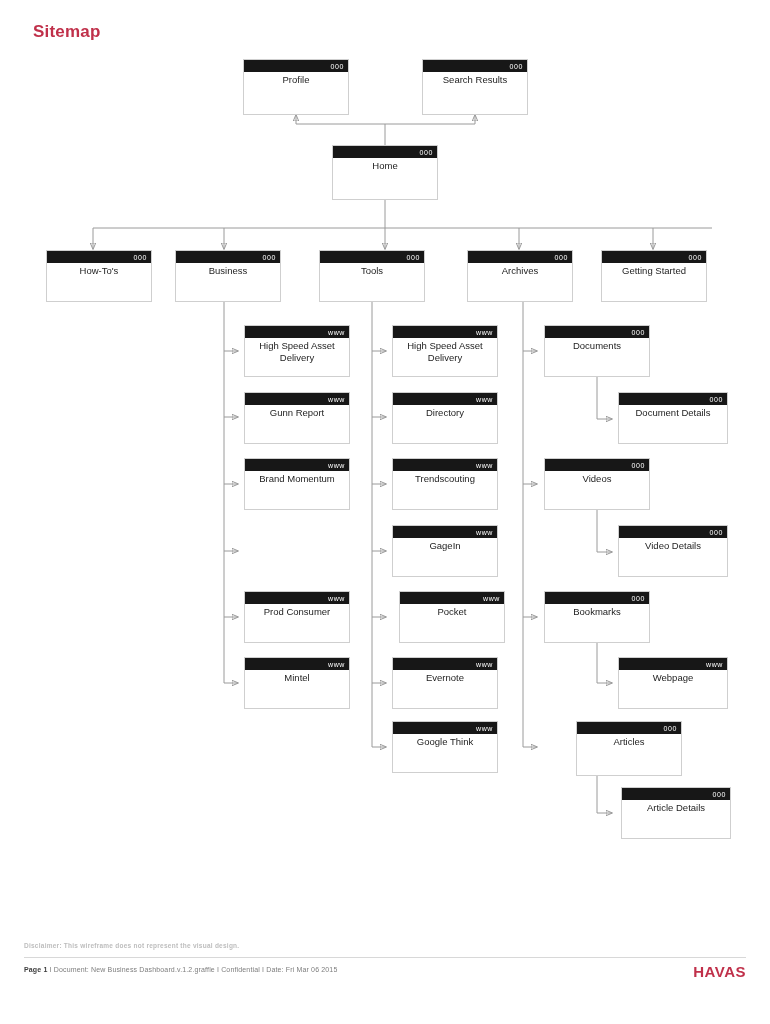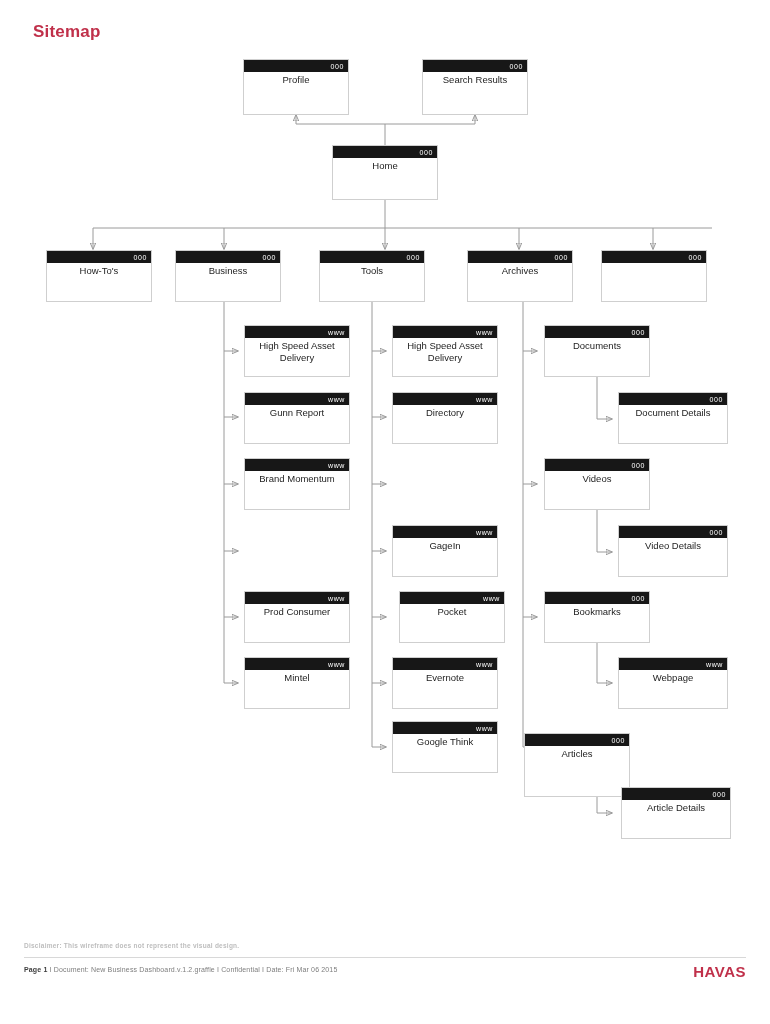--- a/index.html
+++ b/index.html
@@ -234,20 +234,23 @@
       </div>
     <div class="body" style="height:39px;">
         <span>Archives</span>
       </div>
   </div>
 
   <div class="node" style="left:601px;top:250px;width:106px;height:52px;">
     <div class="hdr">
         <span>000</span>
       </div>
+    <div class="body" style="height:39px;">
+        <span>Getting Started</span>
+      </div>
   </div>
 
   <div class="node" style="left:244px;top:325px;width:106px;height:52px;">
     <div class="hdr">
         <span>www</span>
       </div>
     <div class="body" style="height:39px;">
         <span>High Speed Asset Delivery</span>
       </div>
   </div>
@@ -293,20 +296,28 @@
       </div>
   </div>
   <div class="node" style="left:392px;top:392px;width:106px;height:52px;">
     <div class="hdr">
         <span>www</span>
       </div>
     <div class="body" style="height:39px;">
         <span>Directory</span>
       </div>
   </div>
+  <div class="node" style="left:392px;top:458px;width:106px;height:52px;">
+    <div class="hdr">
+        <span>www</span>
+      </div>
+    <div class="body" style="height:39px;">
+        <span>Trendscouting</span>
+      </div>
+  </div>
   <div class="node" style="left:392px;top:525px;width:106px;height:52px;">
     <div class="hdr">
         <span>www</span>
       </div>
     <div class="body" style="height:39px;">
         <span>GageIn</span>
       </div>
   </div>
   <div class="node" style="left:392px;top:591px;width:106px;height:52px;margin-left:7px;">
     <div class="hdr">
@@ -377,21 +388,21 @@
   </div>
   <div class="node" style="left:618px;top:657px;width:110px;height:52px;">
     <div class="hdr">
         <span>www</span>
       </div>
     <div class="body" style="height:39px;">
         <span>Webpage</span>
       </div>
   </div>
 
-  <div class="node" style="left:524px;top:721px;width:106px;height:64px;margin-top:12px;">
+  <div class="node" style="left:576px;top:721px;width:106px;height:55px;">
     <div class="hdr">
         <span>000</span>
       </div>
     <div class="body" style="height:39px;">
         <span>Articles</span>
       </div>
   </div>
   <div class="node" style="left:621px;top:787px;width:110px;height:52px;">
     <div class="hdr">
         <span>000</span>

